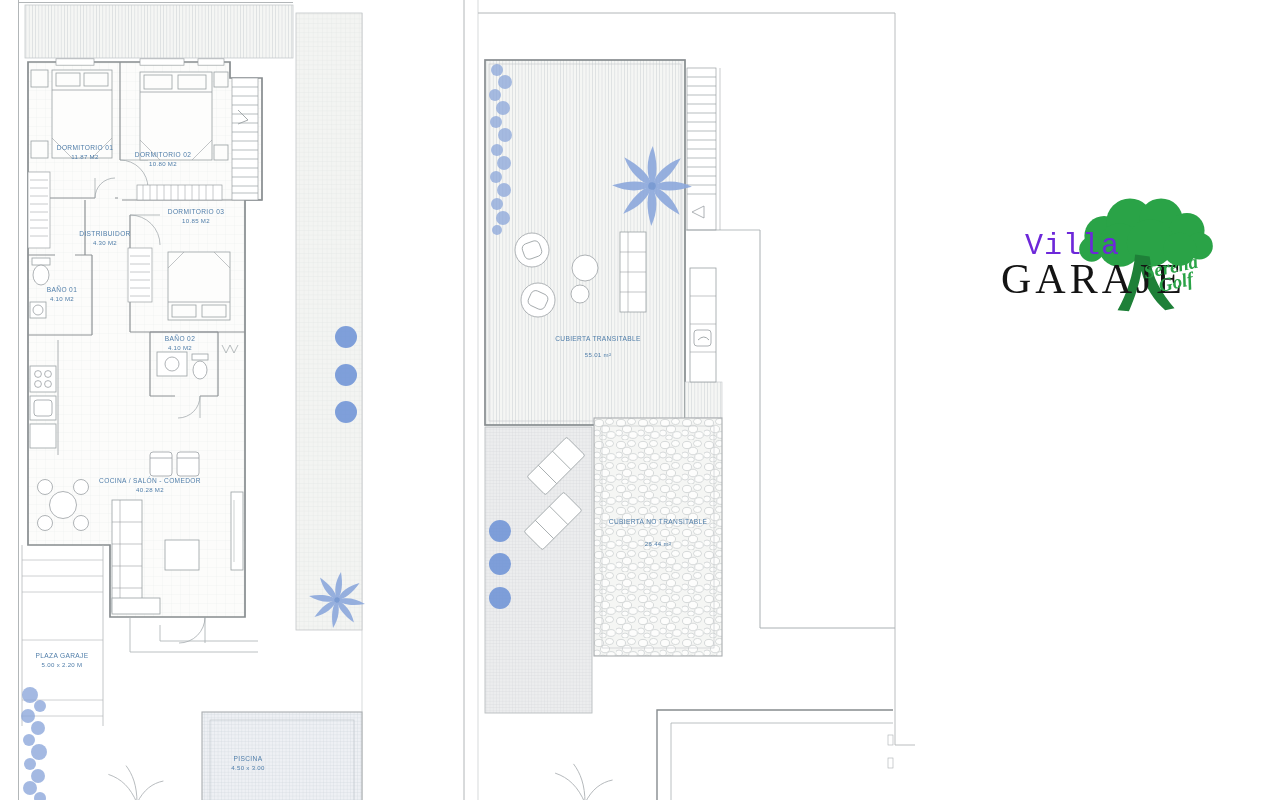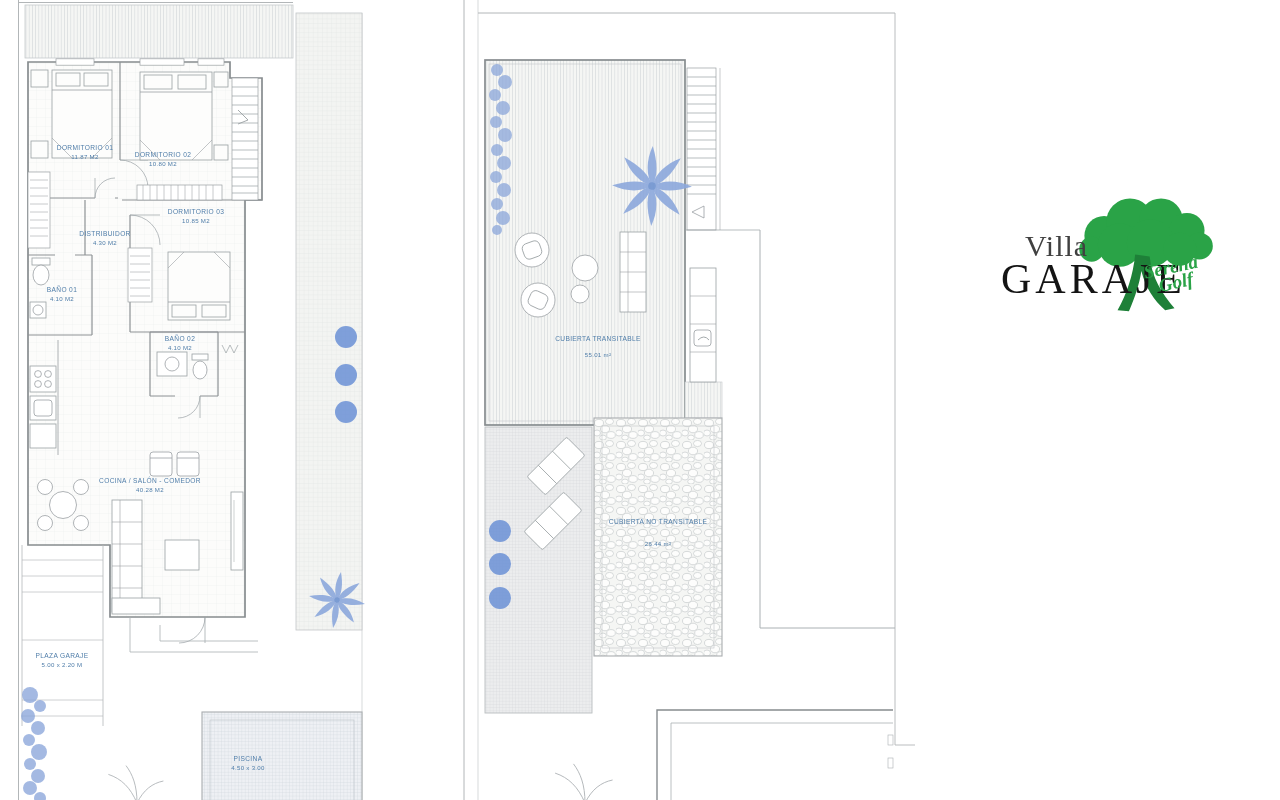--- a/index.html
+++ b/index.html
@@ -7,22 +7,22 @@
   .stage{position:relative;width:1280px;height:800px;background:#ffffff;}
   svg{position:absolute;left:0;top:0;}
   
   .rl{font-family:"Liberation Sans",sans-serif;font-size:6.6px;fill:#4f7da9;
       letter-spacing:.35px;text-anchor:middle;}
   .ra{font-family:"Liberation Sans",sans-serif;font-size:6.1px;fill:#4f7da9;
       letter-spacing:.3px;text-anchor:middle;}
   
   .logo{position:absolute;left:995px;top:193px;width:255px;height:165px;}
   .logo-tree{position:absolute;left:78px;top:5px;width:145px;height:120px;}
-  .logo-villa{position:absolute;left:30px;top:36px;font-family:Liberation Serif, serif;
-              font-size:30px;color:#404040;letter-spacing:1px;}
+  .logo-villa{position:absolute;left:30px;top:36px;font-family:Liberation Mono, monospace;
+              font-size:30px;color:#6d28d9;letter-spacing:1px;}
   .logo-roble{position:absolute;left:6px;top:62px;font-family:"Liberation Serif",serif;
               font-size:42px;color:#141414;letter-spacing:4px;font-weight:400;}
   .logo-script{position:absolute;left:150px;top:66px;transform:rotate(-12deg);
                font-family:"Liberation Serif",serif;font-style:italic;font-weight:bold;
                font-size:19px;color:#2aa347;line-height:.85;}
   .logo-script .l2{display:block;margin-left:12px;}
 </style>
 </head>
 <body>
 

